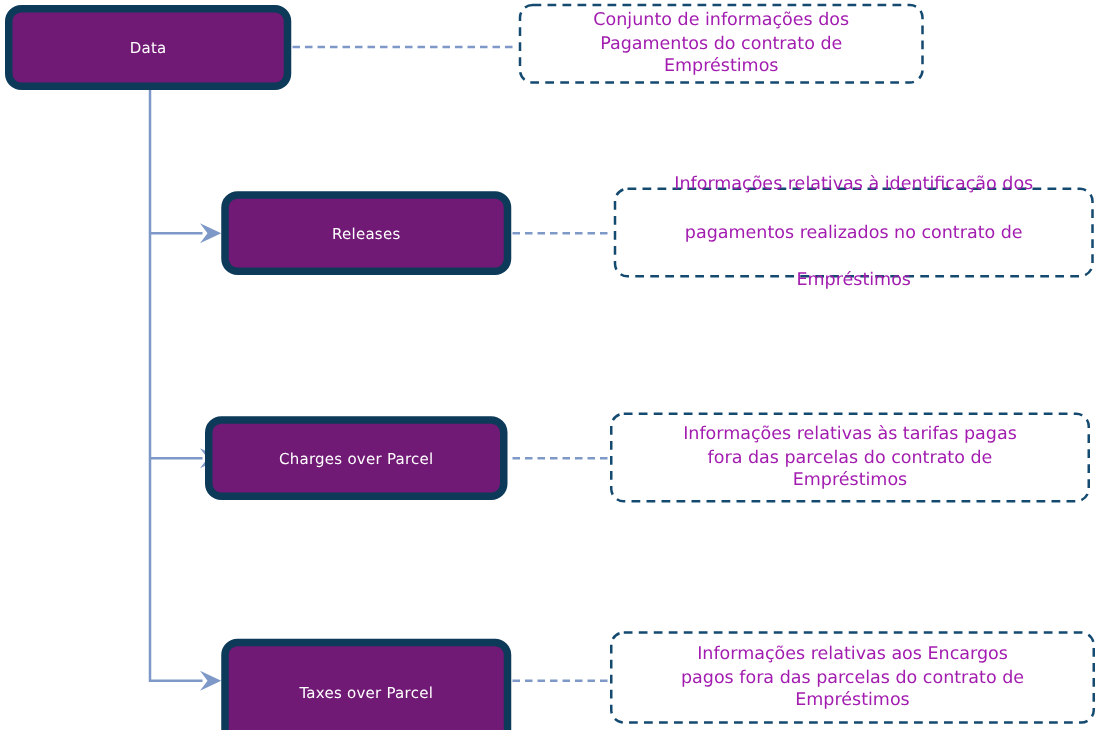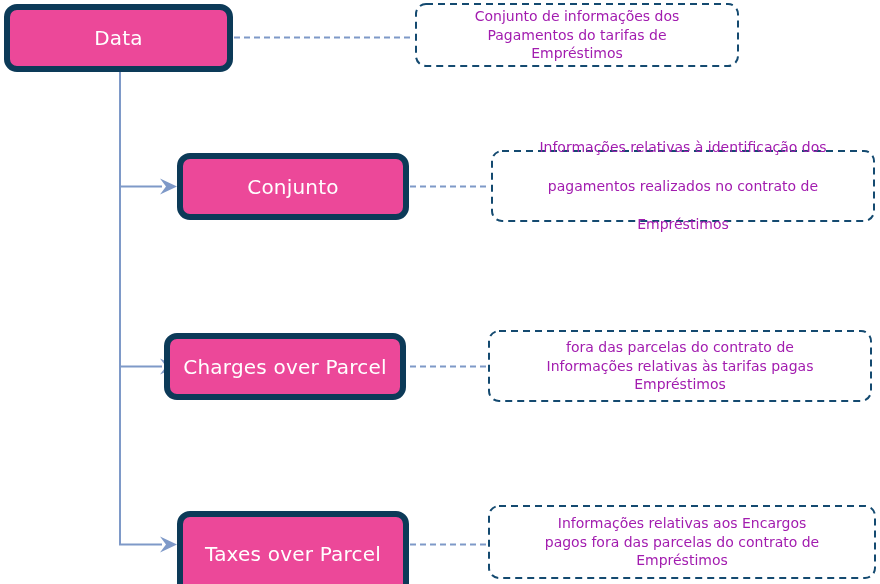--- a/index.html
+++ b/index.html
@@ -18,25 +18,25 @@
   .connector-layer {
     position: absolute;
     left: 0; top: 0;
     width: 880px;
     height: 584px;
     z-index: 1;
   }
   .node {
     position: absolute;
     box-sizing: border-box;
-    background: #ec4899;
+    background: #701a75;
     border: 6px solid #0c3a58;
     border-radius: 13px;
     color: #ffffff;
-    font-size: 20px;
+    font-size: 12px;
     display: flex;
     align-items: center;
     justify-content: center;
     text-align: center;
     z-index: 2;
     letter-spacing: 0.2px;
   }
   .node-root     { left: 4px;   top: 4px;   width: 229px; height: 68px; }
   .node-child-0  { left: 177px; top: 153px; width: 232px; height: 67px; }
   .node-child-1  { left: 164px; top: 333px; width: 242px; height: 67px; }
@@ -84,42 +84,42 @@
     <rect x="416" y="4" width="322" height="62" rx="10" fill="none" stroke="#144a70" stroke-width="2" stroke-dasharray="7 5"></rect>
     <rect x="492" y="151" width="382" height="70" rx="10" fill="none" stroke="#144a70" stroke-width="2" stroke-dasharray="7 5"></rect>
     <rect x="489" y="331" width="382" height="70" rx="10" fill="none" stroke="#144a70" stroke-width="2" stroke-dasharray="7 5"></rect>
     <rect x="489" y="506" width="386" height="72" rx="10" fill="none" stroke="#144a70" stroke-width="2" stroke-dasharray="7 5"></rect>
   </svg>
 
   <div class="node node-root">
     <span>Data</span>
   </div>
   <div class="node node-child-0">
-    <span>Conjunto</span>
+    <span>Releases</span>
   </div>
   <div class="node node-child-1">
     <span>Charges over Parcel</span>
   </div>
   <div class="node node-child-2">
     <span>Taxes over Parcel</span>
   </div>
 
   <div class="note note-0">
     <span>Conjunto de informações dos</span>
-    <span>Pagamentos do tarifas de</span>
+    <span>Pagamentos do contrato de</span>
     <span>Empréstimos</span>
   </div>
   <div class="note note-1">
     <span>Informações relativas à identificação dos</span>
     <span>pagamentos realizados no contrato de</span>
     <span>Empréstimos</span>
   </div>
   <div class="note note-2">
+    <span>Informações relativas às tarifas pagas</span>
     <span>fora das parcelas do contrato de</span>
-    <span>Informações relativas às tarifas pagas</span>
     <span>Empréstimos</span>
   </div>
   <div class="note note-3">
     <span>Informações relativas aos Encargos</span>
     <span>pagos fora das parcelas do contrato de</span>
     <span>Empréstimos</span>
   </div>
 
 </div>
 

